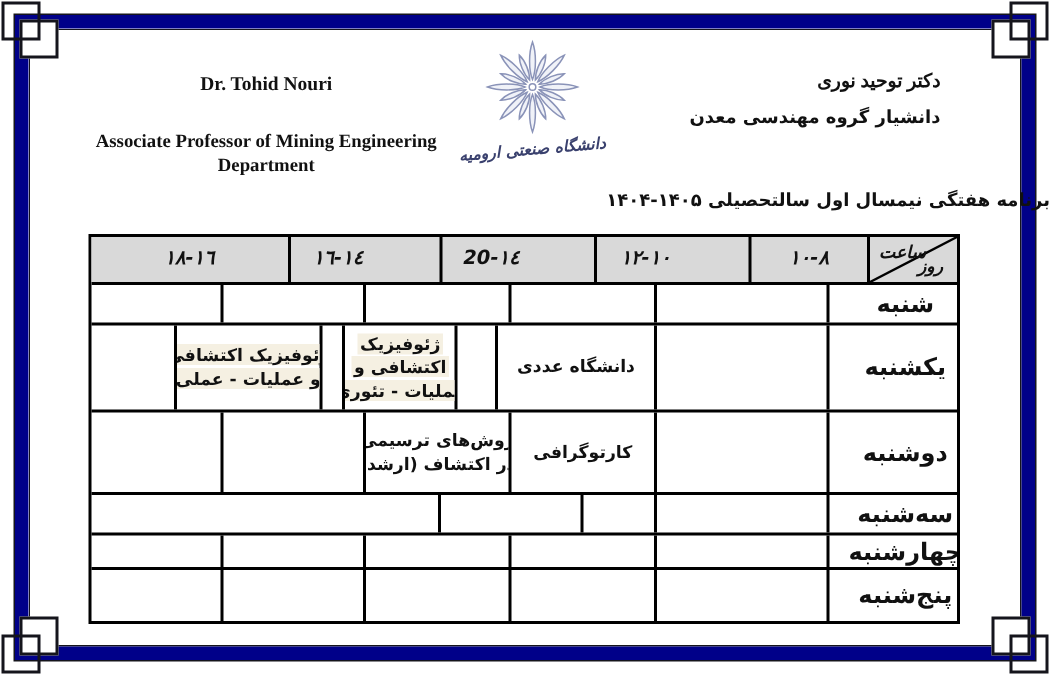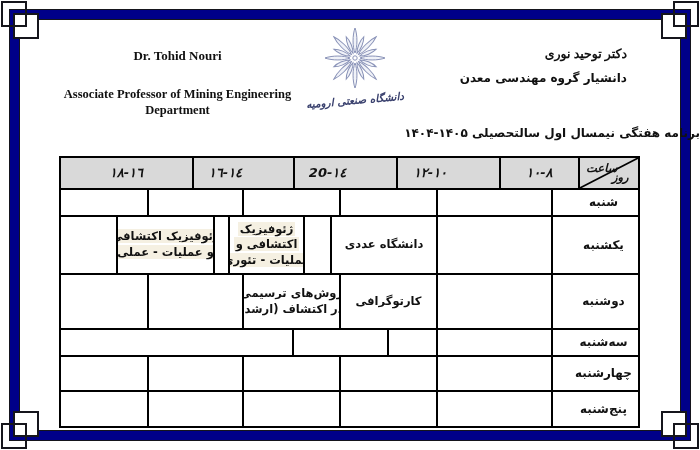--- a/index.html
+++ b/index.html
@@ -56,32 +56,32 @@
   .cell{
     box-sizing:border-box;border-left:2px solid #000;
     display:flex;align-items:center;justify-content:center;
     text-align:center;font-weight:bold;font-size:11.5px;line-height:1.35;
     position:relative;overflow:hidden;
   }
   .row .cell:last-child{border-left:none;}
   .r-head{height:32px;background:var(--header_bg,#d9d9d9);font-style:italic;}
   .r-head .cell{background:var(--header_bg,#d9d9d9);}
   .r-sat{height:27px} .r-sun{height:58px} .r-mon{height:55px}
-  .r-tue{height:27px} .r-wed{height:35px} .r-thu{height:34px}
+  .r-tue{height:27px} .r-wed{height:23px} .r-thu{height:34px}
   
   .w-day{width:87px} .w5{width:115px} .w4{width:97px} .w3{width:97px}
   .w2{width:95px} .w1{width:86px}
   
   .wf{width:106px} .we{width:27px} .wd{width:75px} .wc{width:15px}
   .wb{width:97px} .wa{width:55px}
   
   .wh{width:145px} .wg{width:49px}
 
   .time-cell{font-size:13px;direction:ltr;margin-left:36px;}
-  .day-cell{font-size:12px;padding-left:16px;}
+  .day-cell{font-size:16px;padding-left:16px;}
   .corner-cell{justify-content:flex-start;align-items:flex-start;}
   .corner-cell svg{position:absolute;inset:0;width:100%;height:100%;}
   .corner-hours{position:absolute;top:3px;left:6px;font-size:11.5px;}
   .corner-day{position:absolute;bottom:2px;left:32px;font-size:11.5px;}
   .hl{background:var(--highlight,#f5f0e2);padding:0 2px;}
   .lines span{display:inline;}
   .lines div{white-space:nowrap;}
 </style>
 </head>
 <body>

